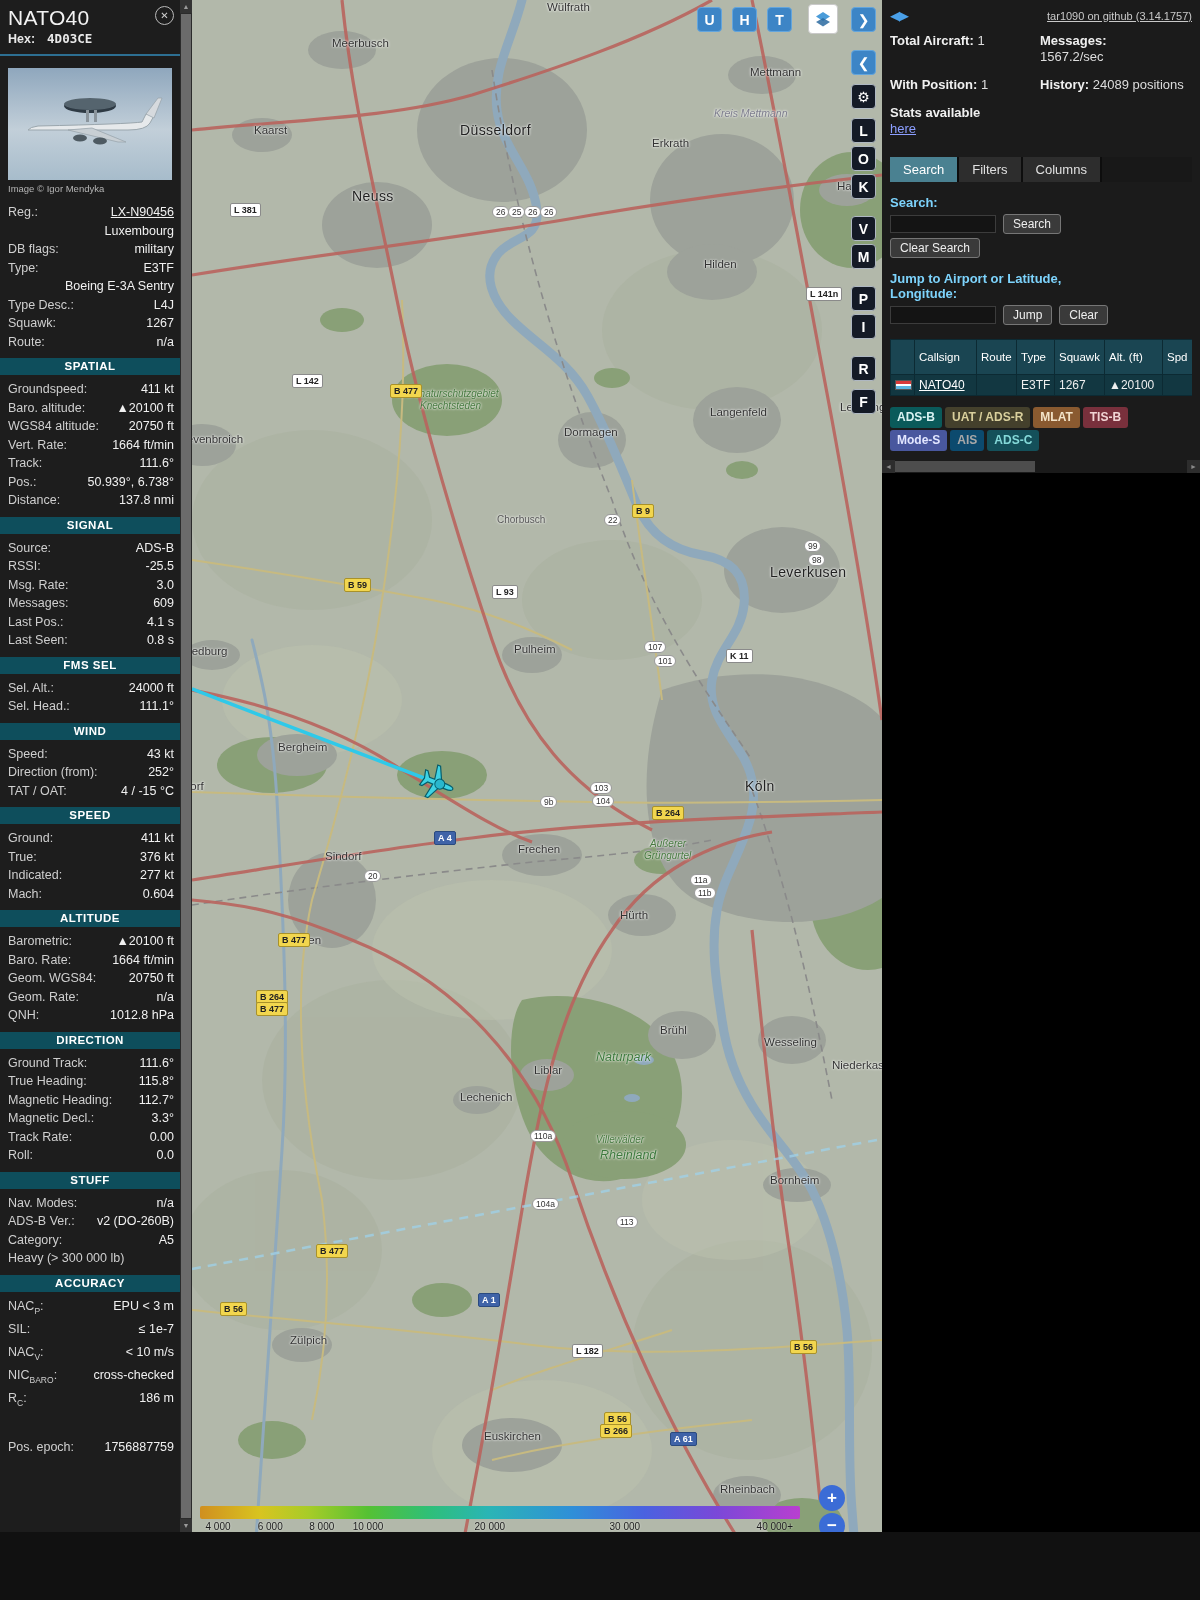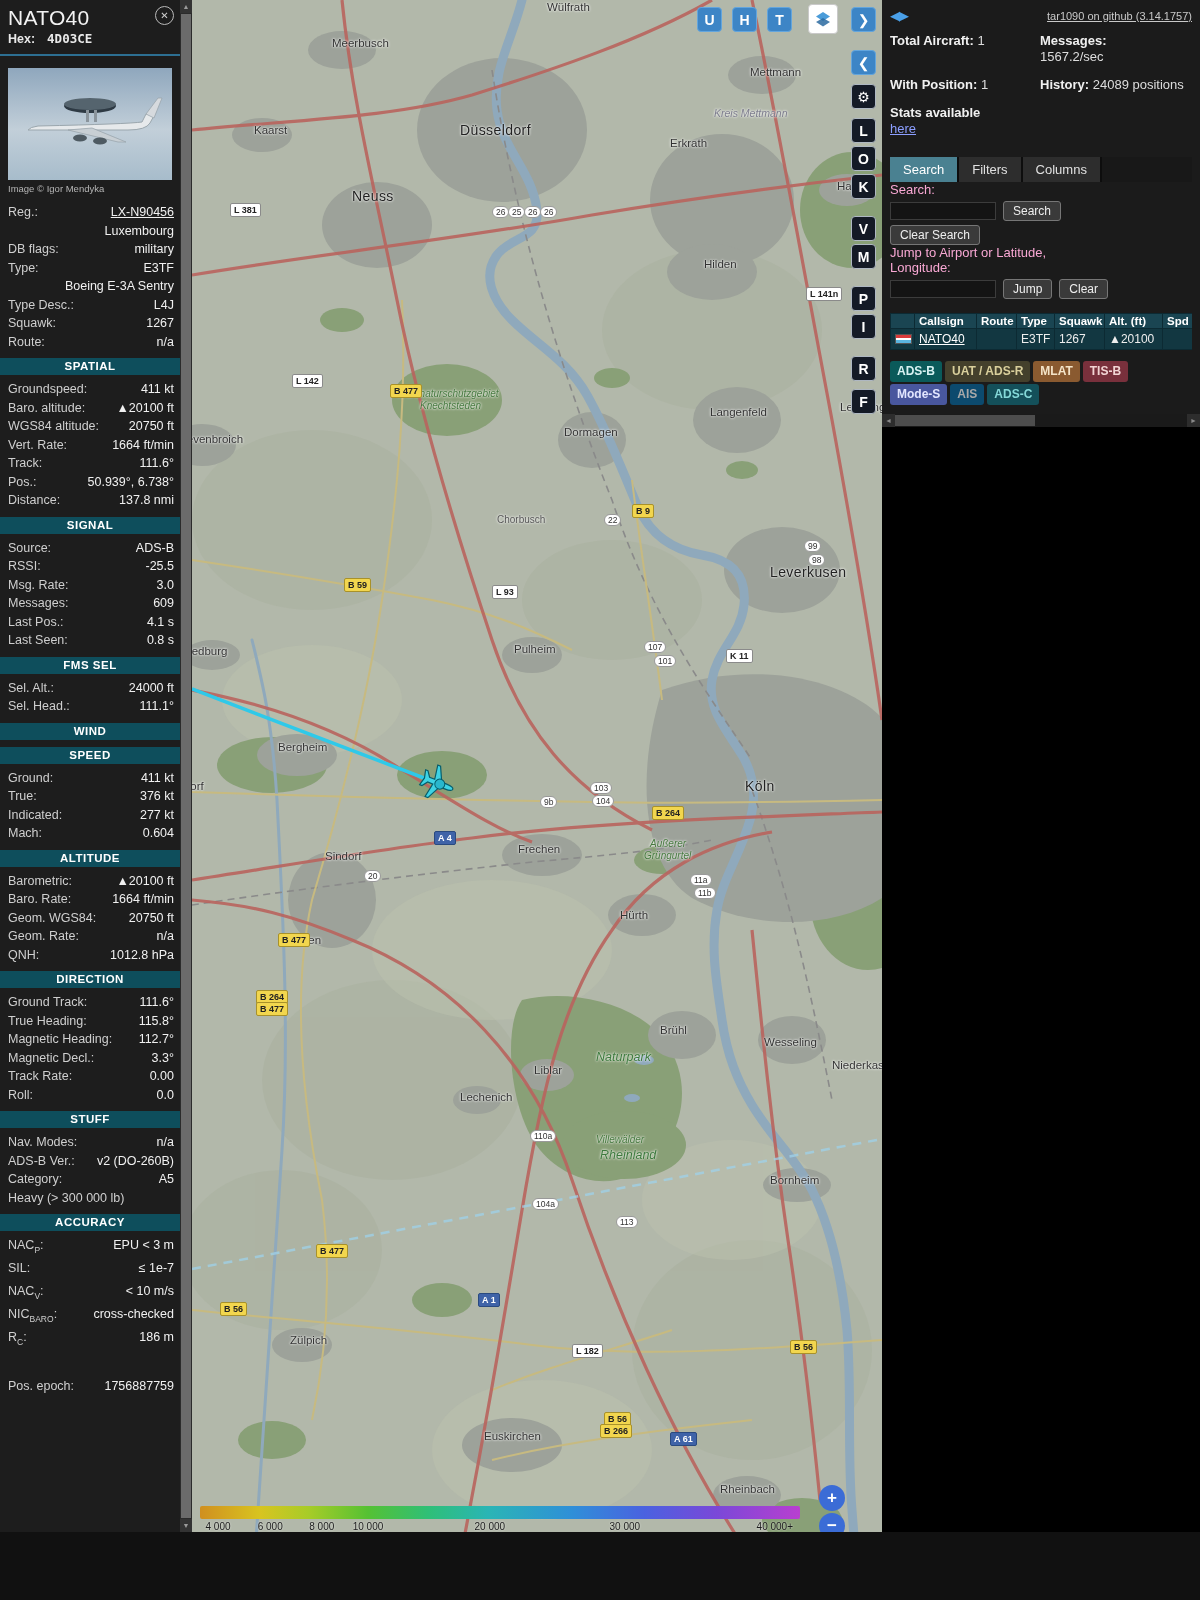--- a/index.html
+++ b/index.html
@@ -85,31 +85,31 @@
   .panel-toggle{color:#4aa0e8;font-size:13px;letter-spacing:-1px;cursor:pointer}
   .gh-link{color:#c9c9c9;font-size:11px;text-decoration:underline;cursor:pointer}
   .stats{display:grid;grid-template-columns:150px 1fr;margin-top:10px;line-height:16px}
   .stats b{color:#f0f0f0}
   .stats .cell{margin-bottom:12px}
   .stats-link{color:#8c9eff;text-decoration:underline;cursor:pointer}
   .tabs{display:flex;margin-top:8px;background:#0d0d0d}
   .tab{padding:5px 13px;background:#2d2d2d;color:#e0e0e0;font-size:13px;margin-right:2px;cursor:pointer}
   .tab.active{background:#4a8191;color:#fff}
   .tab-fill{flex:1;background:#181818}
-  .fieldlabel{font-weight:normal;color:#f9a8d4}
+  .fieldlabel{font-weight:bold;margin-top:13px;color:#7dd3fc}
   .inrow{display:flex;align-items:center;margin-top:4px}
   .tin{background:#141414;border:1px solid #3c3c3c;color:#ddd;height:18px;width:106px;
     font-size:12px;padding:0 3px;font-family:"Liberation Sans",sans-serif}
   .btn{background:#3a3a3a;border:1px solid #767676;border-radius:3px;color:#eee;font-size:12px;
     padding:2px 9px;margin-left:7px;cursor:pointer;font-family:"Liberation Sans",sans-serif}
   .btn.nomargin{margin-left:0}
   .tbl-wrap{width:302px;overflow:hidden;margin-top:14px}
   table{border-collapse:collapse;table-layout:fixed;width:312px}
-  th{background:#1a4552;color:#fff;font-size:11.5px;font-weight:bold;text-align:left;
-    padding:1px 4px;border:1px solid #0c2a33;white-space:nowrap;overflow:hidden}
+  th{background:#1a4552;color:#fff;font-size:11.5px;font-weight:normal;text-align:left;
+    padding:11px 4px;border:1px solid #0c2a33;white-space:nowrap;overflow:hidden}
   td{background:#123741;color:#eee;font-size:12px;padding:3px 4px;border:1px solid #0c2a33;
     white-space:nowrap;overflow:hidden}
   .flag-lu{width:17px;height:10px;background:linear-gradient(180deg,#d93a3a 0 33%,#fff 33% 66%,#5bb5e0 66% 100%);
     border:1px solid #555}
   .callsign{color:#fff;text-decoration:underline;cursor:pointer}
   .chips{margin-top:10px;line-height:21px}
   .chip{display:inline-block;margin:1px 3px 1px 0;padding:0 7px;font-size:12px;border-radius:3px;
     font-weight:bold;cursor:pointer}
   .chip.adsb{background:#0a5a5a;color:#d8f2f2}
   .chip.uat{background:#44402c;color:#d9cf9c}
@@ -259,20 +259,35 @@
           <span class="lbl">Sel. Alt.:</span>
           <span class="val">24000 ft</span>
         </div>
         <div class="row">
           <span class="lbl">Sel. Head.:</span>
           <span class="val">111.1°</span>
         </div>
       </div>
 
     <div class="sec">WIND</div>
+    <div>
+
+    <div class="row">
+          <span class="lbl">Speed:</span>
+          <span class="val">43 kt</span>
+        </div>
+        <div class="row">
+          <span class="lbl">Direction (from):</span>
+          <span class="val">252°</span>
+        </div>
+        <div class="row">
+          <span class="lbl">TAT / OAT:</span>
+          <span class="val">4 / -15 °C</span>
+        </div>
+      </div>
 
     <div class="sec">SPEED</div>
     <div>
 
     <div class="row">
           <span class="lbl">Ground:</span>
           <span class="val">411 kt</span>
         </div>
         <div class="row">
           <span class="lbl">True:</span>
@@ -506,21 +521,21 @@
 
       <path d="M0,689 L245,783" stroke="#2fc9e9" stroke-width="3.5" fill="none"></path>
     </svg>
 
     <div id="map-labels">
         <span class="mlabel c2" style="left: 355px; top: 1px;">Wülfrath</span>
         <span class="mlabel c2" style="left: 140px; top: 37px;">Meerbusch</span>
         <span class="mlabel c2" style="left: 558px; top: 66px;">Mettmann</span>
         <span class="mlabel c1" style="left: 268px; top: 122px;">Düsseldorf</span>
         <span class="mlabel c2" style="left: 62px; top: 124px;">Kaarst</span>
-        <span class="mlabel c2" style="left: 460px; top: 137px; margin-left: 18px;">Erkrath</span>
+        <span class="mlabel c2" style="left: 460px; top: 137px;">Erkrath</span>
         <span class="mlabel b" style="left: 522px; top: 107px;">Kreis Mettmann</span>
         <span class="mlabel c1" style="left: 160px; top: 188px;">Neuss</span>
         <span class="mlabel c2" style="left: 645px; top: 180px;">Haan</span>
         <span class="mlabel c2" style="left: 512px; top: 258px;">Hilden</span>
         <span class="mlabel c2" style="left: 518px; top: 406px;">Langenfeld</span>
         <span class="mlabel c2" style="left: 372px; top: 426px;">Dormagen</span>
         <span class="mlabel c2" style="left: -18px; top: 433px;">Grevenbroich</span>
         <span class="mlabel c2" style="left: 648px; top: 401px;">Leichlingen</span>
         <span class="mlabel g" style="left: 205px; top: 388px;">Waldnaturschutzgebiet</span>
         <span class="mlabel g" style="left: 228px; top: 400px;">Knechtsteden</span>

